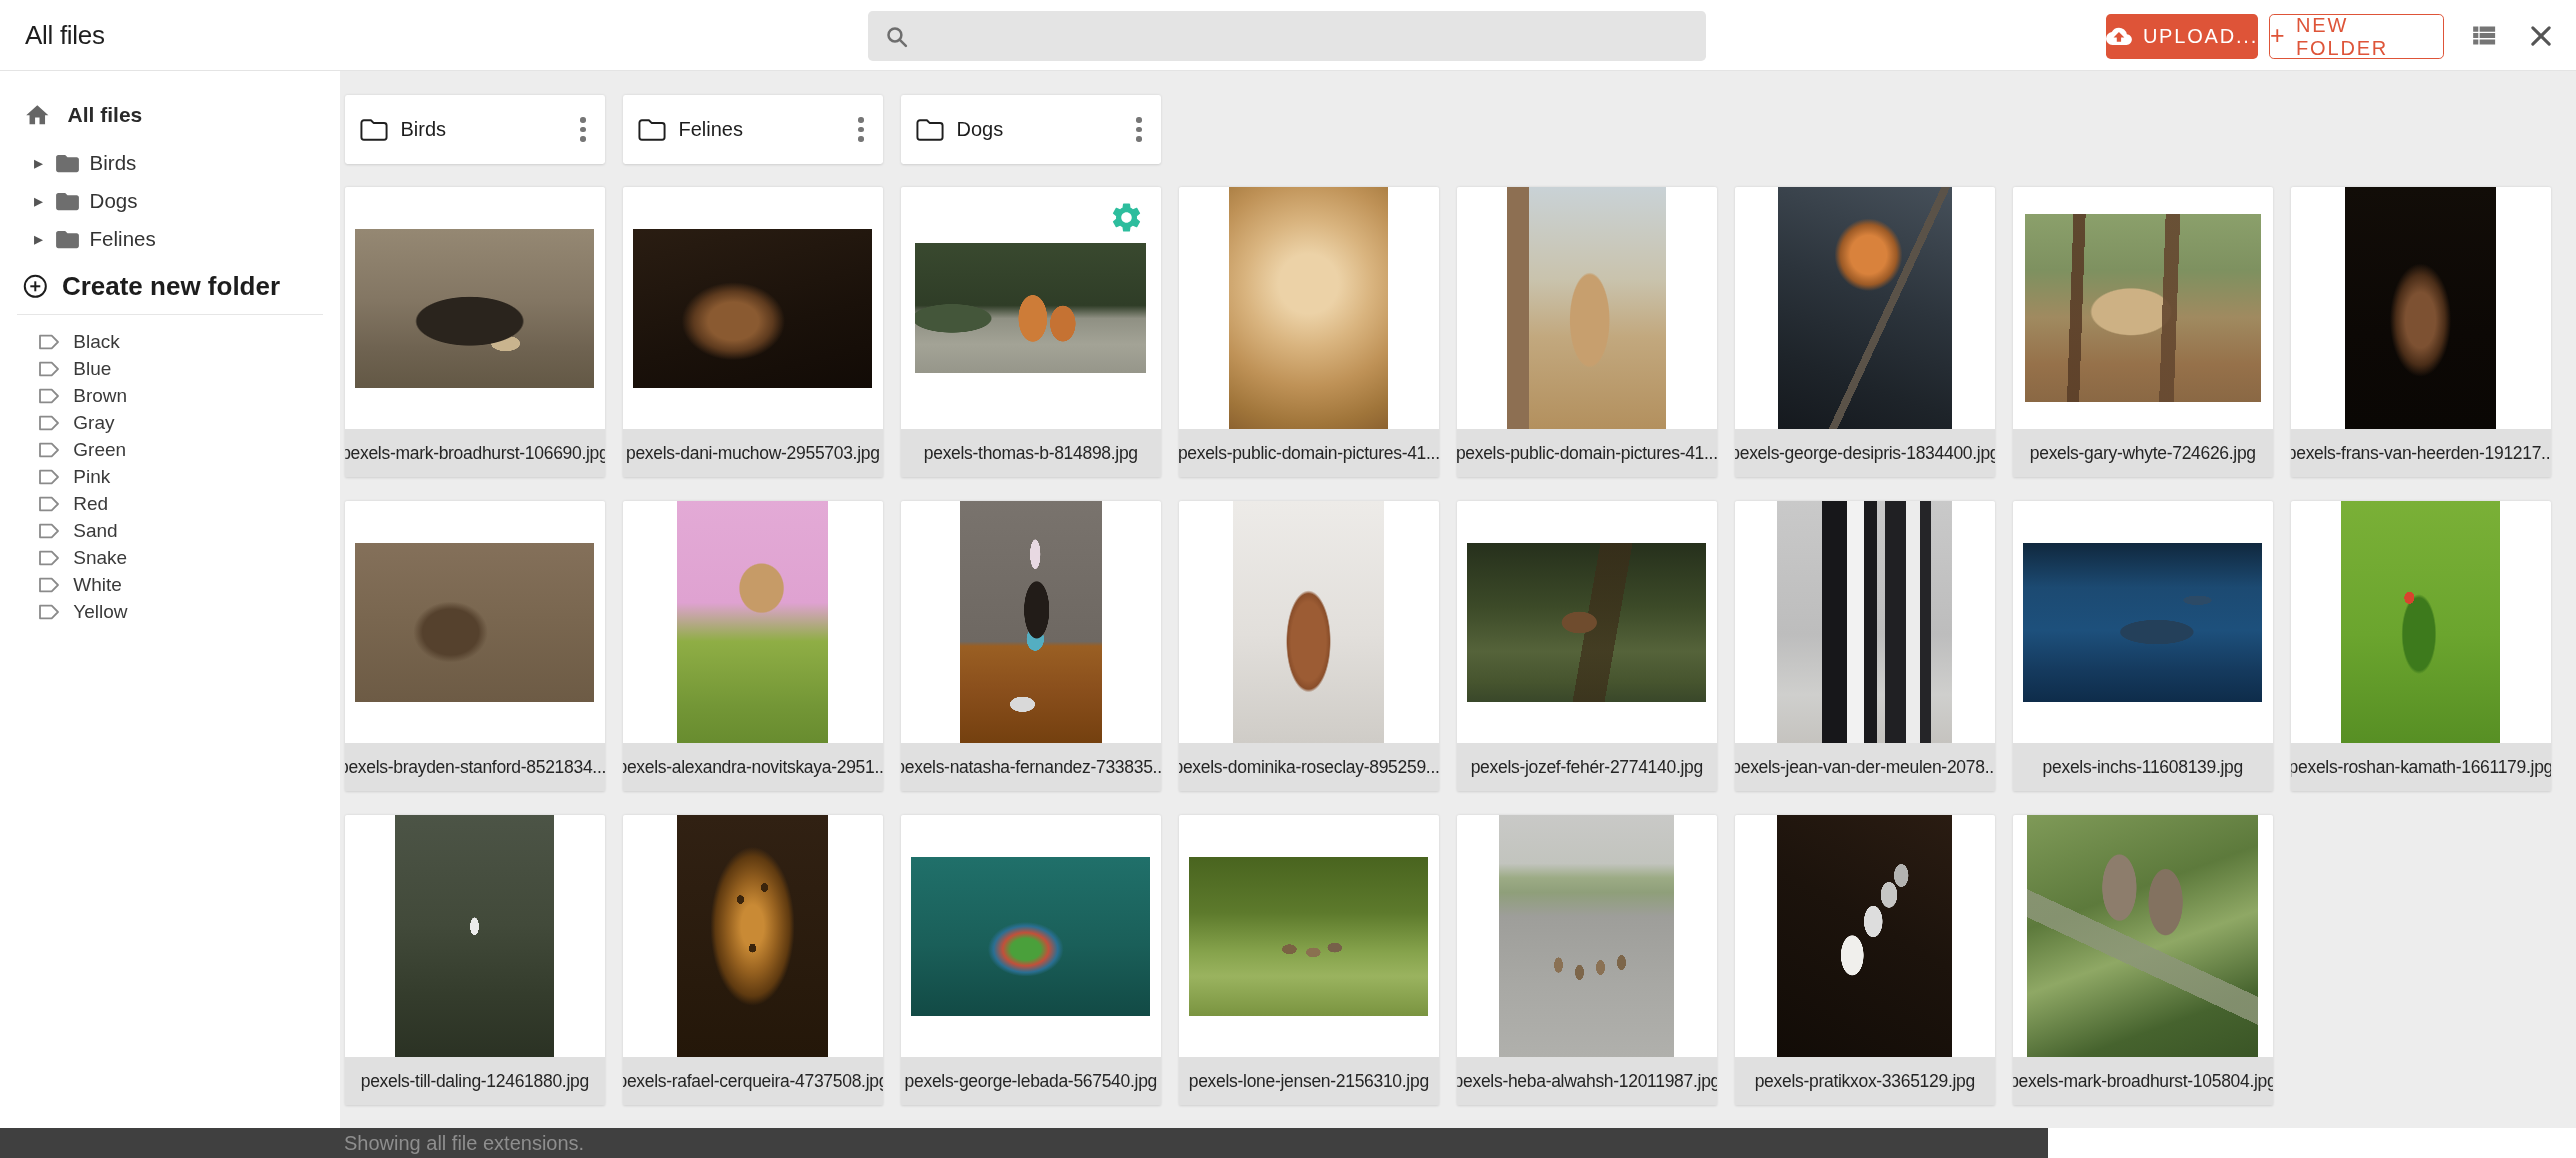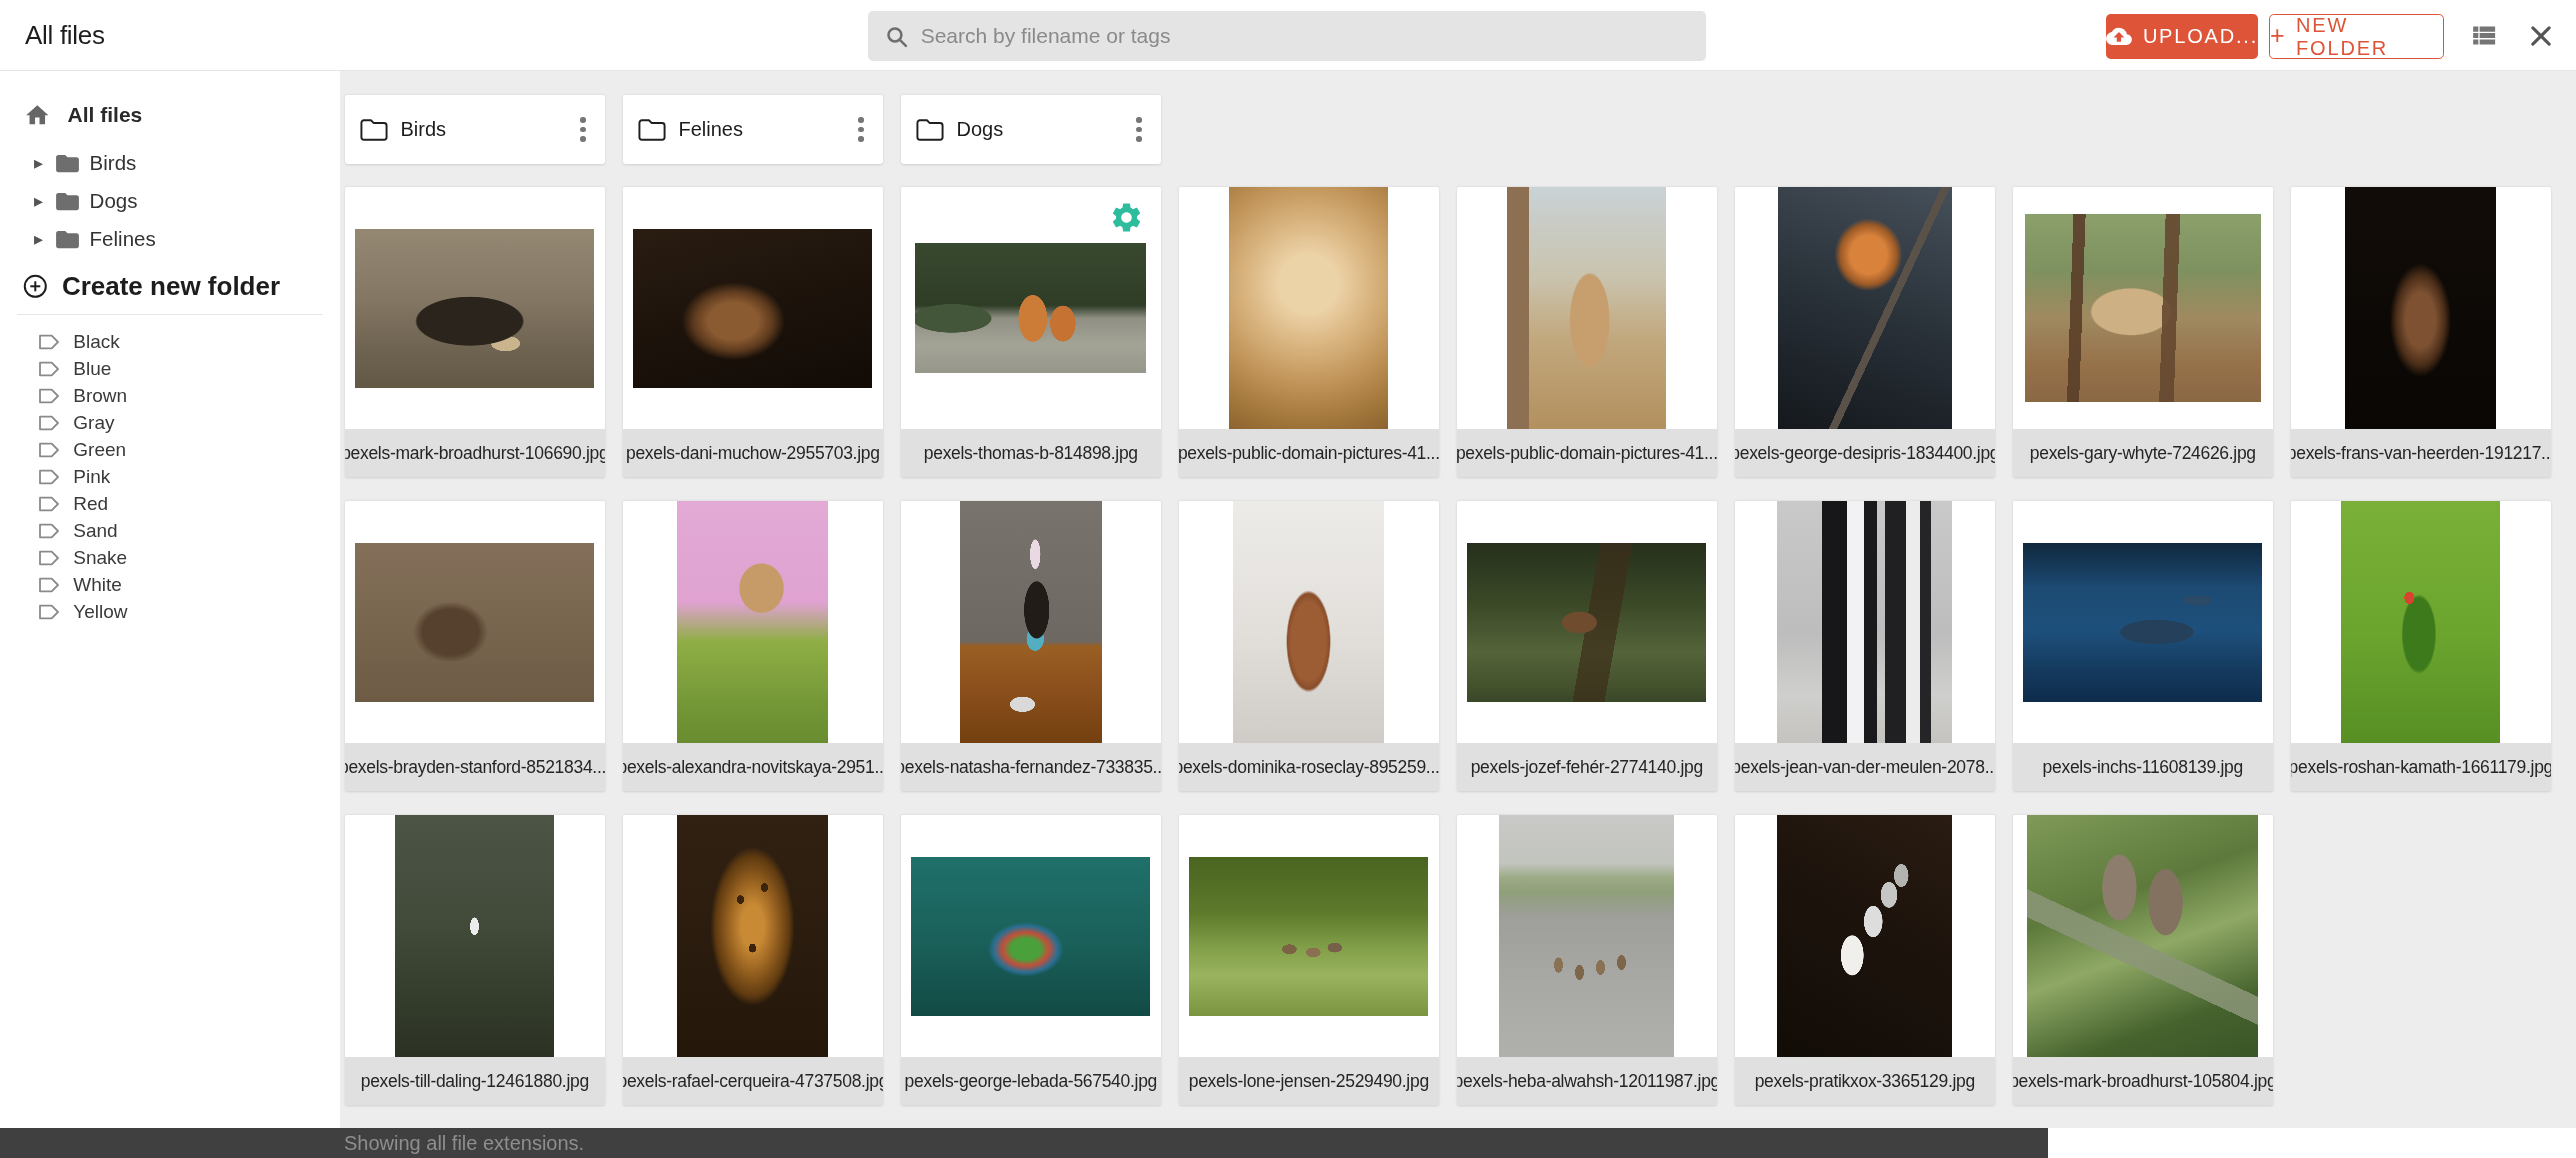--- a/index.html
+++ b/index.html
@@ -88,21 +88,20 @@
 <body>
 
 <div class="topbar">
   <div class="page-title">All files</div>
 
   <div class="searchbar">
     <svg width="25" height="25" viewBox="0 0 24 24" fill="none" stroke="#6e6e6e" stroke-width="2.4">
         <circle cx="10.5" cy="10.5" r="6.2"></circle>
         <line x1="15.2" y1="15.2" x2="21" y2="21" stroke-linecap="round"></line>
       </svg>
-    <input class="search-input" type="text" placeholder="Search by filename or tags" style="">
   </div>
 
   <div class="btn btn-upload">
     <svg width="26.6" height="26.6" viewBox="0 0 24 24" fill="#ffffff">
         <path d="M19.35 10.04A7.49 7.49 0 0 0 12 4a7.48 7.48 0 0 0-6.64 4.04A5.994 5.994 0 0 0 0 14c0 3.31 2.69 6 6 6h13c2.76 0 5-2.24 5-5 0-2.64-2.05-4.78-4.65-4.96zM14 13v4h-4v-4H7l5-5 5 5h-3z"></path>
       </svg>
     <span>UPLOAD...</span>
   </div>
 
   <div class="btn btn-newfolder">
@@ -447,21 +446,21 @@
     <div class="file-footer">
       <span>pexels-george-lebada-567540.jpg</span>
     </div>
   </div>
       <div class="file-card">
 
     <div class="thumb-area">
       <div class="thumb art-birds-grass" style="width: 239px; height: 159px;"></div>
     </div>
     <div class="file-footer">
-      <span>pexels-lone-jensen-2529490.jpg</span>
+      <span>pexels-lone-jensen-2156310.jpg</span>
     </div>
   </div>
       <div class="file-card">
 
     <div class="thumb-area">
       <div class="thumb art-geese-road" style="width: 175px; height: 242px;"></div>
     </div>
     <div class="file-footer">
       <span>pexels-heba-alwahsh-12011987.jpg</span>
     </div>

